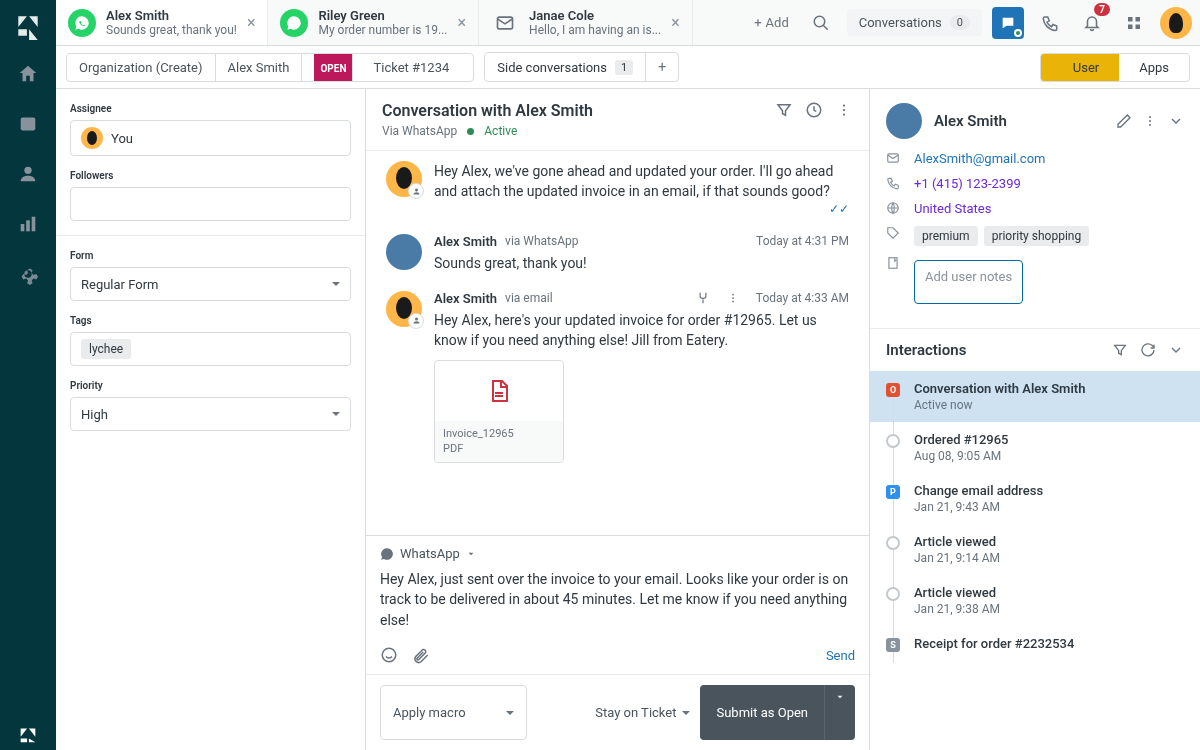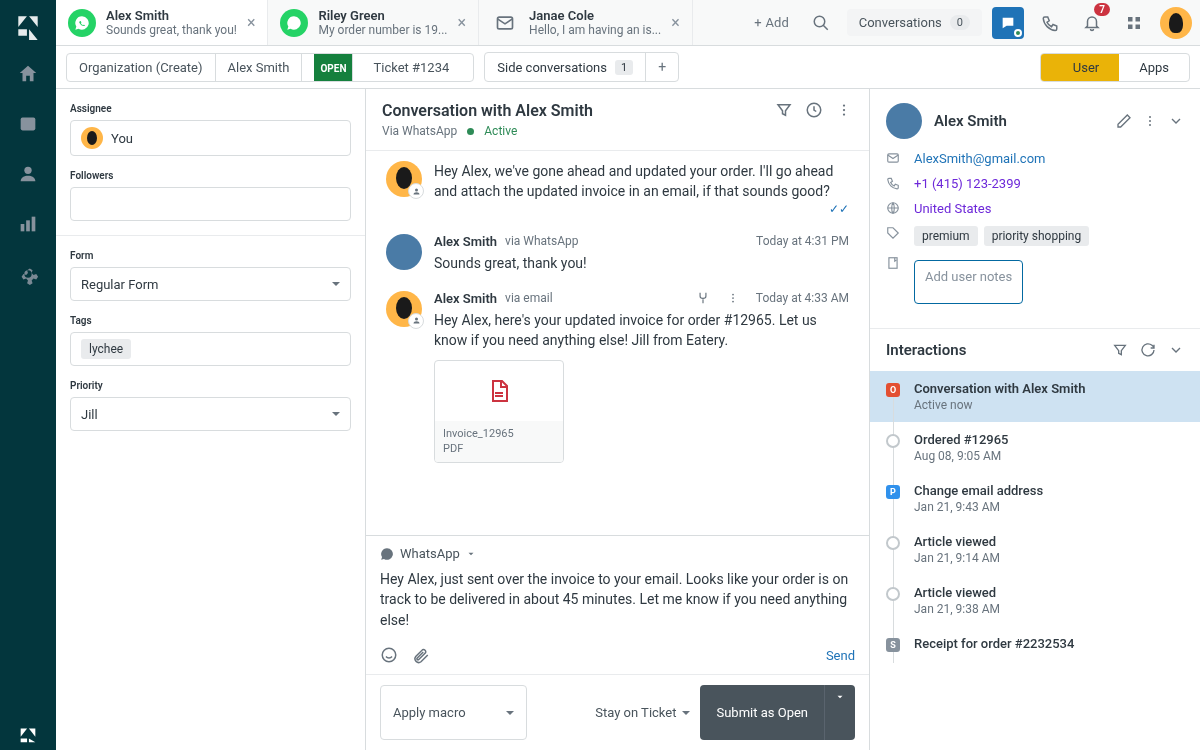--- a/index.html
+++ b/index.html
@@ -37,21 +37,21 @@
 .greendot{ width:8px;height:8px;background:#2e8b57;border-radius:50%;position:absolute;bottom:2px;right:2px;border:2px solid #fff;}
 .badge { position:absolute; top:-4px; right:-2px; background:#cc3340; color:#fff; font-size:10px; border-radius:8px; padding:1px 5px; font-weight:600; }
 .avatar { width:32px; height:32px; border-radius:50%; background:#ffb648; display:flex; align-items:center; justify-content:center; overflow:hidden; }
 .avatar.dark::after{content:"";width:14px;height:20px;background:#1a1a1a;border-radius:50% 50% 40% 40%;}
 
 
 .crumbbar { display:flex; align-items:center; padding:6px 10px; gap:10px; border-bottom:1px solid #d8dcde; }
 .crumb { display:flex; align-items:center; border:1px solid #d8dcde; border-radius:4px; overflow:hidden; }
 .crumb span { padding:6px 12px; border-right:1px solid #d8dcde; font-size:13px; color:#49545c; cursor:pointer; }
 .crumb span:last-child { border-right:none; }
-.crumb .openbadge { background:#15803d; color:#fff; font-size:10px; font-weight:700; padding:20px 6px; border-radius:3px; margin-right:8px; }
+.crumb .openbadge { background:#be185d; color:#fff; font-size:10px; font-weight:700; padding:20px 6px; border-radius:3px; margin-right:8px; }
 .sideconv { border:1px solid #d8dcde; border-radius:4px; display:flex; align-items:center; }
 .sideconv .sc { padding:6px 12px; font-size:13px; display:flex; gap:8px; align-items:center; }
 .sideconv .scc { background:#e9ebed; border-radius:3px; padding:1px 6px; font-size:11px; }
 .sideconv .plus { border-left:1px solid #d8dcde; padding:6px 12px; color:#68737d; cursor:pointer; }
 .crumbbar .toggle { margin-left:auto; display:flex; border:1px solid #d8dcde; border-radius:4px; overflow:hidden; }
 .toggle div { padding:6px 20px; font-size:13px; cursor:pointer; }
 .toggle .active { background:#eab308;padding-left:32px; }
 
 
 .body { flex:1; display:flex; overflow:hidden; }
@@ -309,21 +309,21 @@
         <div class="lbl">Form</div>
         <div class="field select">
             <span>Regular Form</span>
           </div>
         <div class="lbl">Tags</div>
         <div class="field">
             <span class="tag">lychee</span>
           </div>
         <div class="lbl">Priority</div>
         <div class="field select">
-            <span>Jill</span>
+            <span>High</span>
           </div>
       </div>
 
       <div class="center">
         <div class="convhead">
           <div class="ch-left">
             <h2>Conversation with Alex Smith</h2>
             <div class="sub">
                 <span>Via WhatsApp</span>
                 <span class="statusdot"></span>

